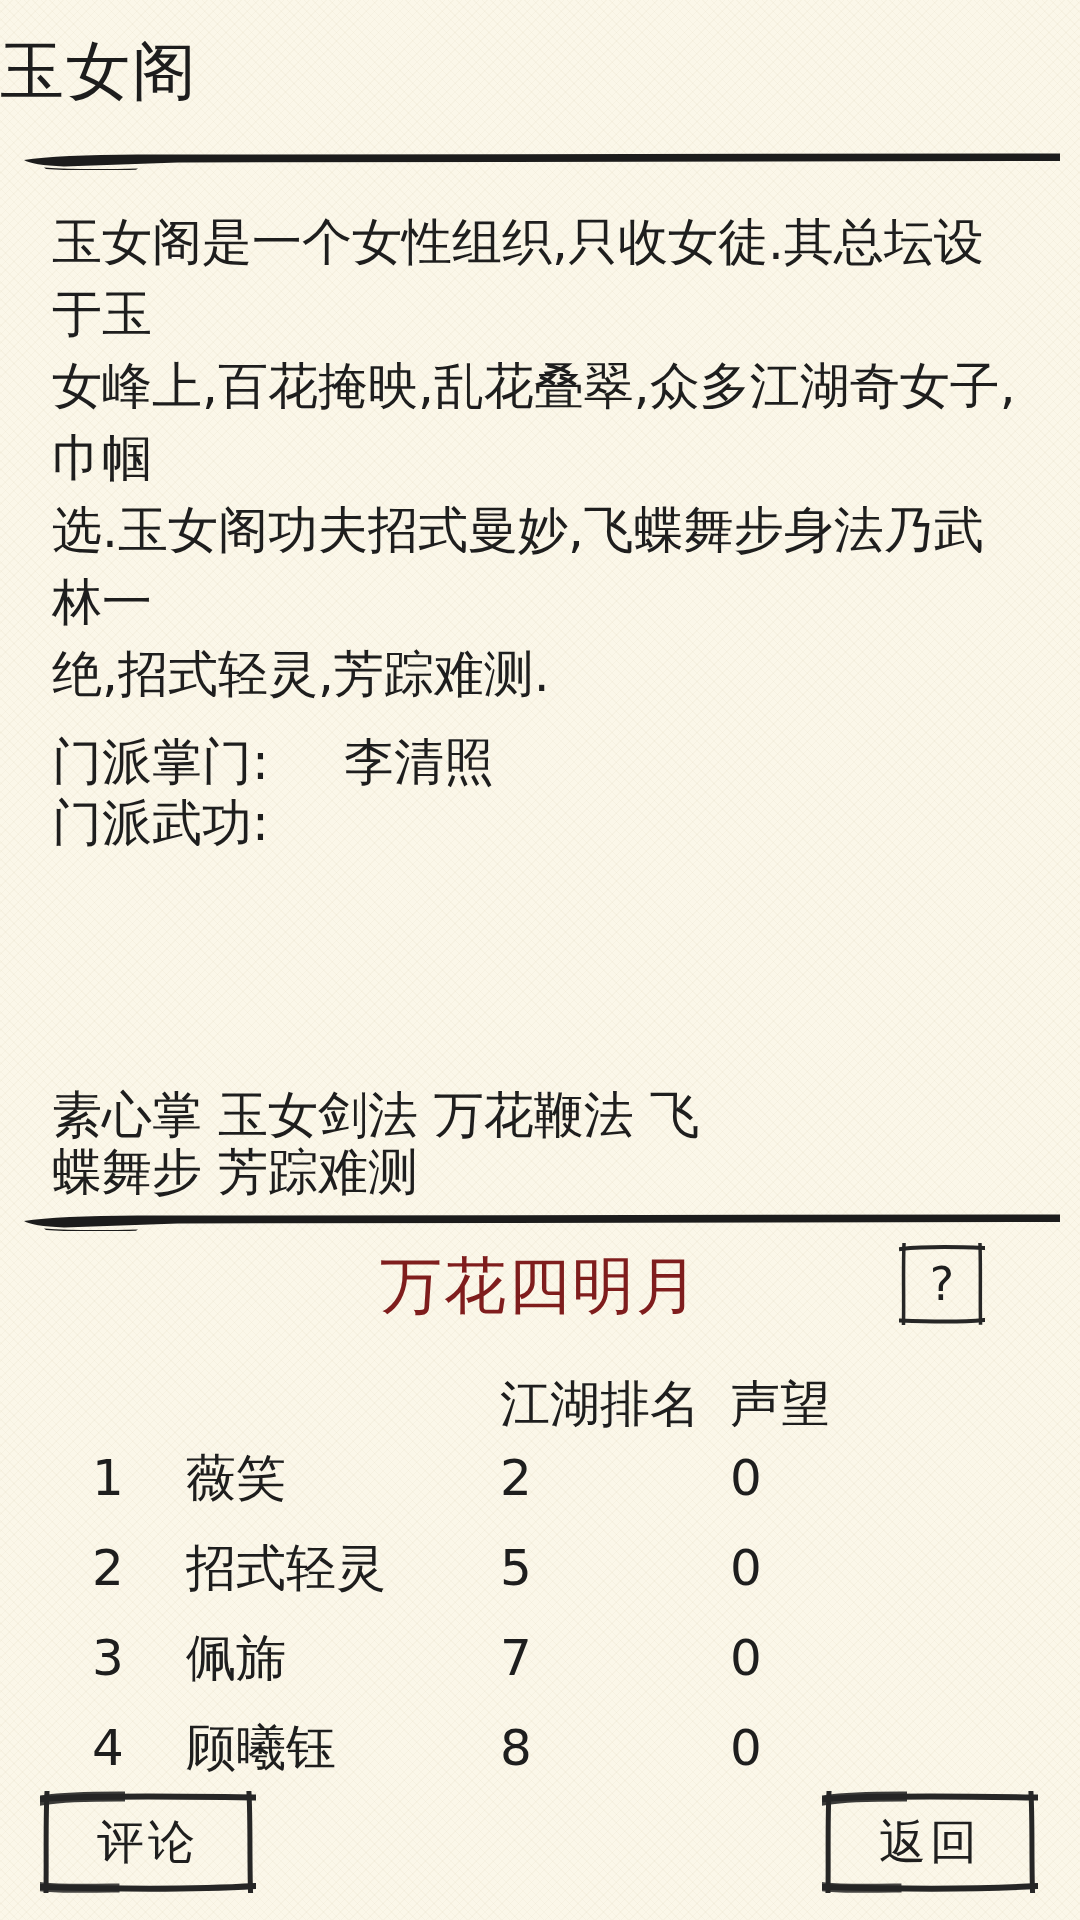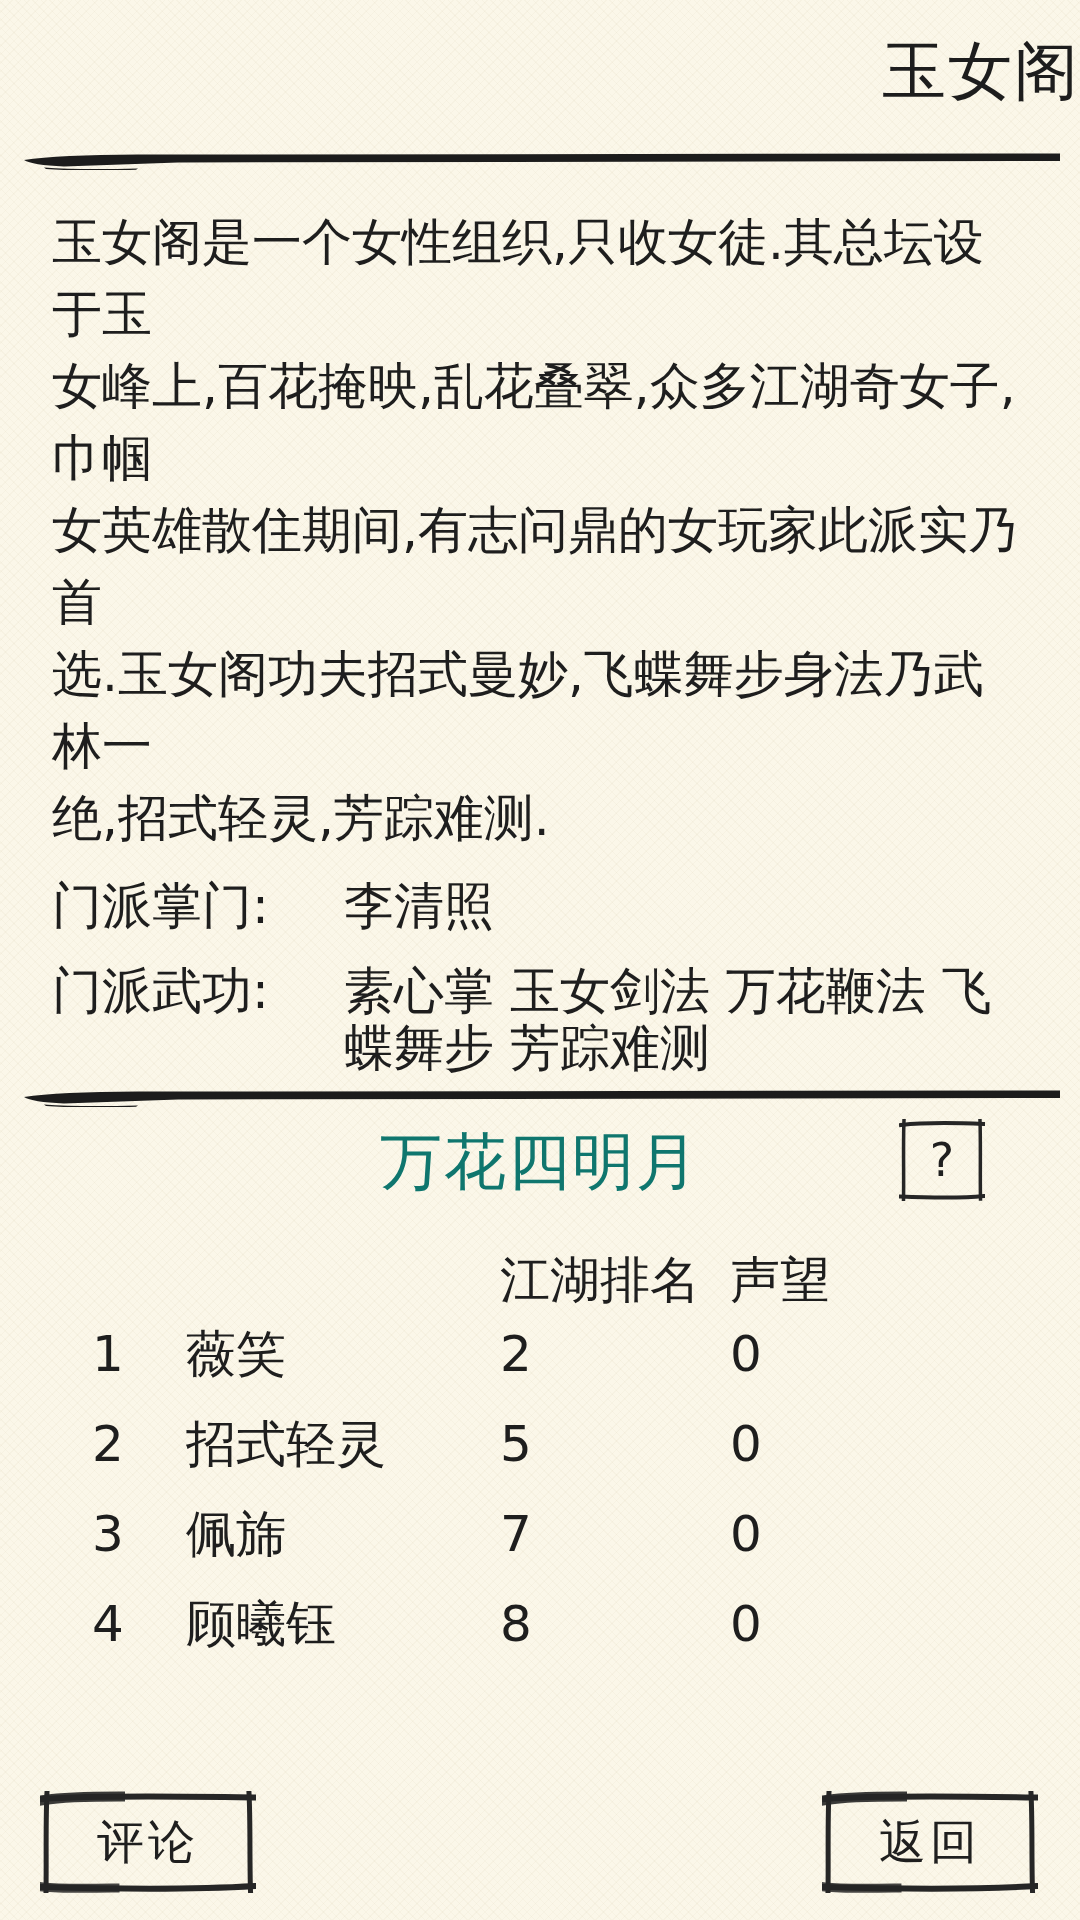--- a/index.html
+++ b/index.html
@@ -6,36 +6,36 @@
   body{
     width:1080px;height:1920px;position:relative;overflow:hidden;
     background:
       repeating-linear-gradient(45deg, rgba(170,150,100,0.05) 0 1px, transparent 1px 6px),
       repeating-linear-gradient(-45deg, rgba(170,150,100,0.05) 0 1px, transparent 1px 6px),
       #fbf7e9;
     color:#1f1f1f;
     font-family:"DejaVu Sans", sans-serif;
   }
   .page-title{
-    padding-top:34px;text-align:right;font-size:64px;line-height:74px;
+    padding-top:34px;text-align:left;font-size:64px;line-height:74px;
     letter-spacing:2px;color:#1d1d1d;
   }
   .brush-line{display:block;margin:42px 18px 0 18px;width:1044px;height:20px;}
   .brush-fill{fill:#1c1c1c;}
   .desc{
     margin:36px 50px 0 52px;font-size:50px;line-height:72px;color:#1e1e1e;
   }
   .info-row{display:flex;margin:0 50px 0 52px;font-size:50px;color:#1e1e1e;}
   .info-row.leader{margin-top:21px;line-height:62px;}
-  .info-row.skills{margin-top:26px;line-height:57px;}
+  .info-row.skills{margin-top:2px;line-height:57px;flex-direction:column;}
   .info-label{width:292px;flex:0 0 292px;}
   .info-value{flex:1;}
   .section-header{position:relative;margin-top:12px;height:86px;}
   .section-title{
-    text-align:center;font-size:62px;line-height:86px;color:#0f766e;letter-spacing:2px;
+    text-align:center;font-size:62px;line-height:86px;color:#7f1d1d;letter-spacing:2px;
   }
   .sketch-btn{
     position:relative;background:transparent;border:none;padding:0;
     color:#1f1f1f;font-family:"DejaVu Sans", sans-serif;cursor:pointer;
   }
   .sketch-btn .border-svg{position:absolute;inset:0;width:100%;height:100%;}
   .sketch-btn .stroke{fill:none;stroke:#262626;stroke-linecap:square;}
   .sketch-btn .btn-label{
     position:relative;display:flex;align-items:center;justify-content:center;
     width:100%;height:100%;
@@ -64,21 +64,20 @@
 <div class="page-title">玉女阁</div>
 
 <svg class="brush-line" viewBox="0 0 1044 20" preserveAspectRatio="none" aria-hidden="true">
   <path class="brush-fill" d="M6,10 Q40,5 120,4.6 L1042,3.5 L1042,11 L160,12.5 L46,16.5 Q14,15 6,10 Z"></path>
   <path class="brush-fill" d="M26,17.5 Q60,20 120,18.5 L118,19.8 Q60,21.5 28,19 Z"></path>
 </svg>
 
 <div class="desc">
   <div>玉女阁是一个女性组织,只收女徒.其总坛设于玉</div>
   <div>女峰上,百花掩映,乱花叠翠,众多江湖奇女子,巾帼</div>
-  <div>女英雄散住期间,有志问鼎的女玩家此派实乃首</div>
   <div>选.玉女阁功夫招式曼妙,飞蝶舞步身法乃武林一</div>
   <div>绝,招式轻灵,芳踪难测.</div>
 </div>
 
 <div class="info-row leader">
   <div class="info-label">门派掌门:</div>
   <div class="info-value">李清照</div>
 </div>
 
 <div class="info-row skills">

